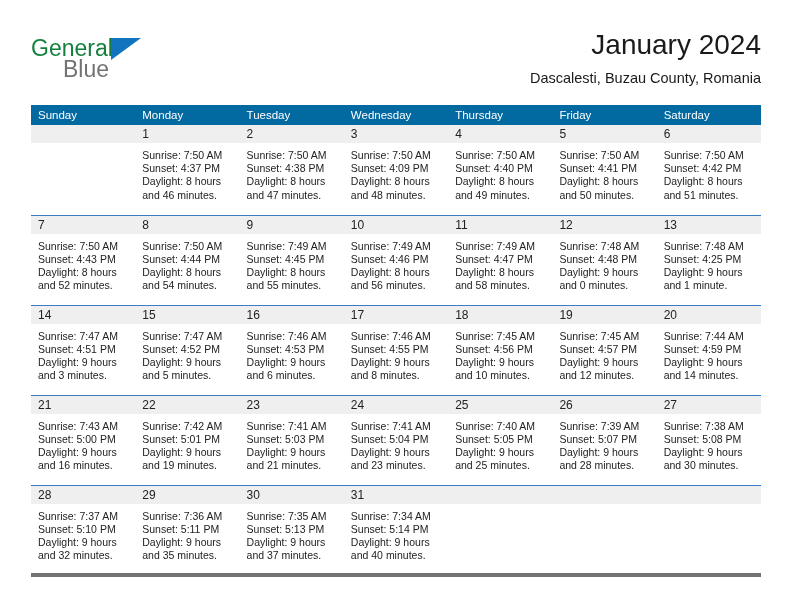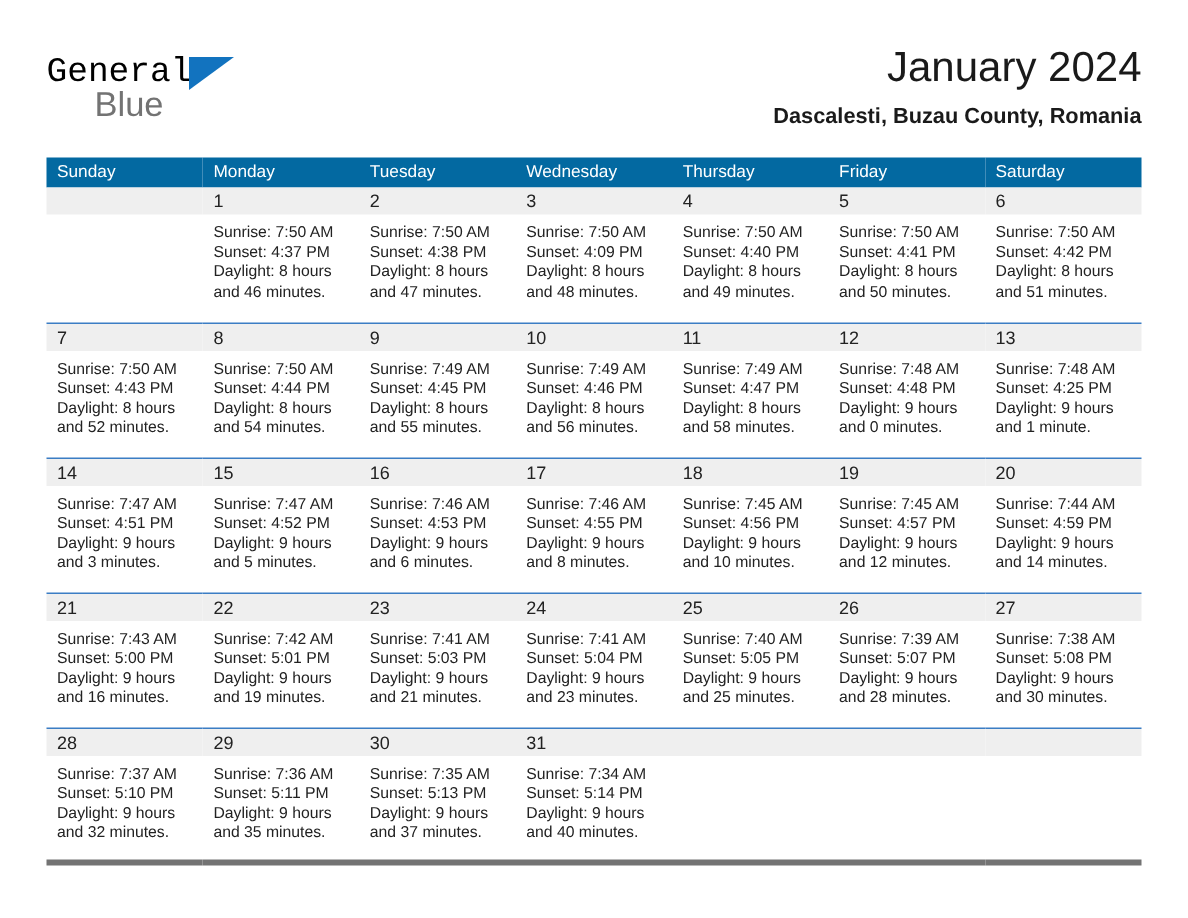--- a/index.html
+++ b/index.html
@@ -31,25 +31,25 @@
   }
   .logo {
     position: absolute;
     left: 0;
     top: 8px;
     width: 220px;
     height: 52px;
   }
   .logo-general {
     font-size: 23px;
-    color: #000000;
+    color: #15803d;
     letter-spacing: 0px;
     line-height: 24px;
     display: inline-block;
-    font-family: Liberation Mono, monospace;
+    font-family: Liberation Sans, sans-serif;
   }
   .logo-tri {
     display: inline-block;
     width: 0;
     height: 0;
     border-left: 30px solid #1273bf;
     border-bottom: 22px solid transparent;
     vertical-align: top;
     margin-left: -2px;
     margin-top: 2px;
@@ -74,21 +74,20 @@
     color: #1a1a1a;
     line-height: 34px;
     white-space: nowrap;
   }
   .cal-subtitle {
     font-size: 14.5px;
     color: #1a1a1a;
     line-height: 20px;
     margin-top: 6px;
     white-space: nowrap;
-    font-weight: bold;
   }
 
   
   .cal {
     position: absolute;
     left: 31px;
     top: 105px;
     width: 730px;
     border-collapse: collapse;
     table-layout: fixed;

